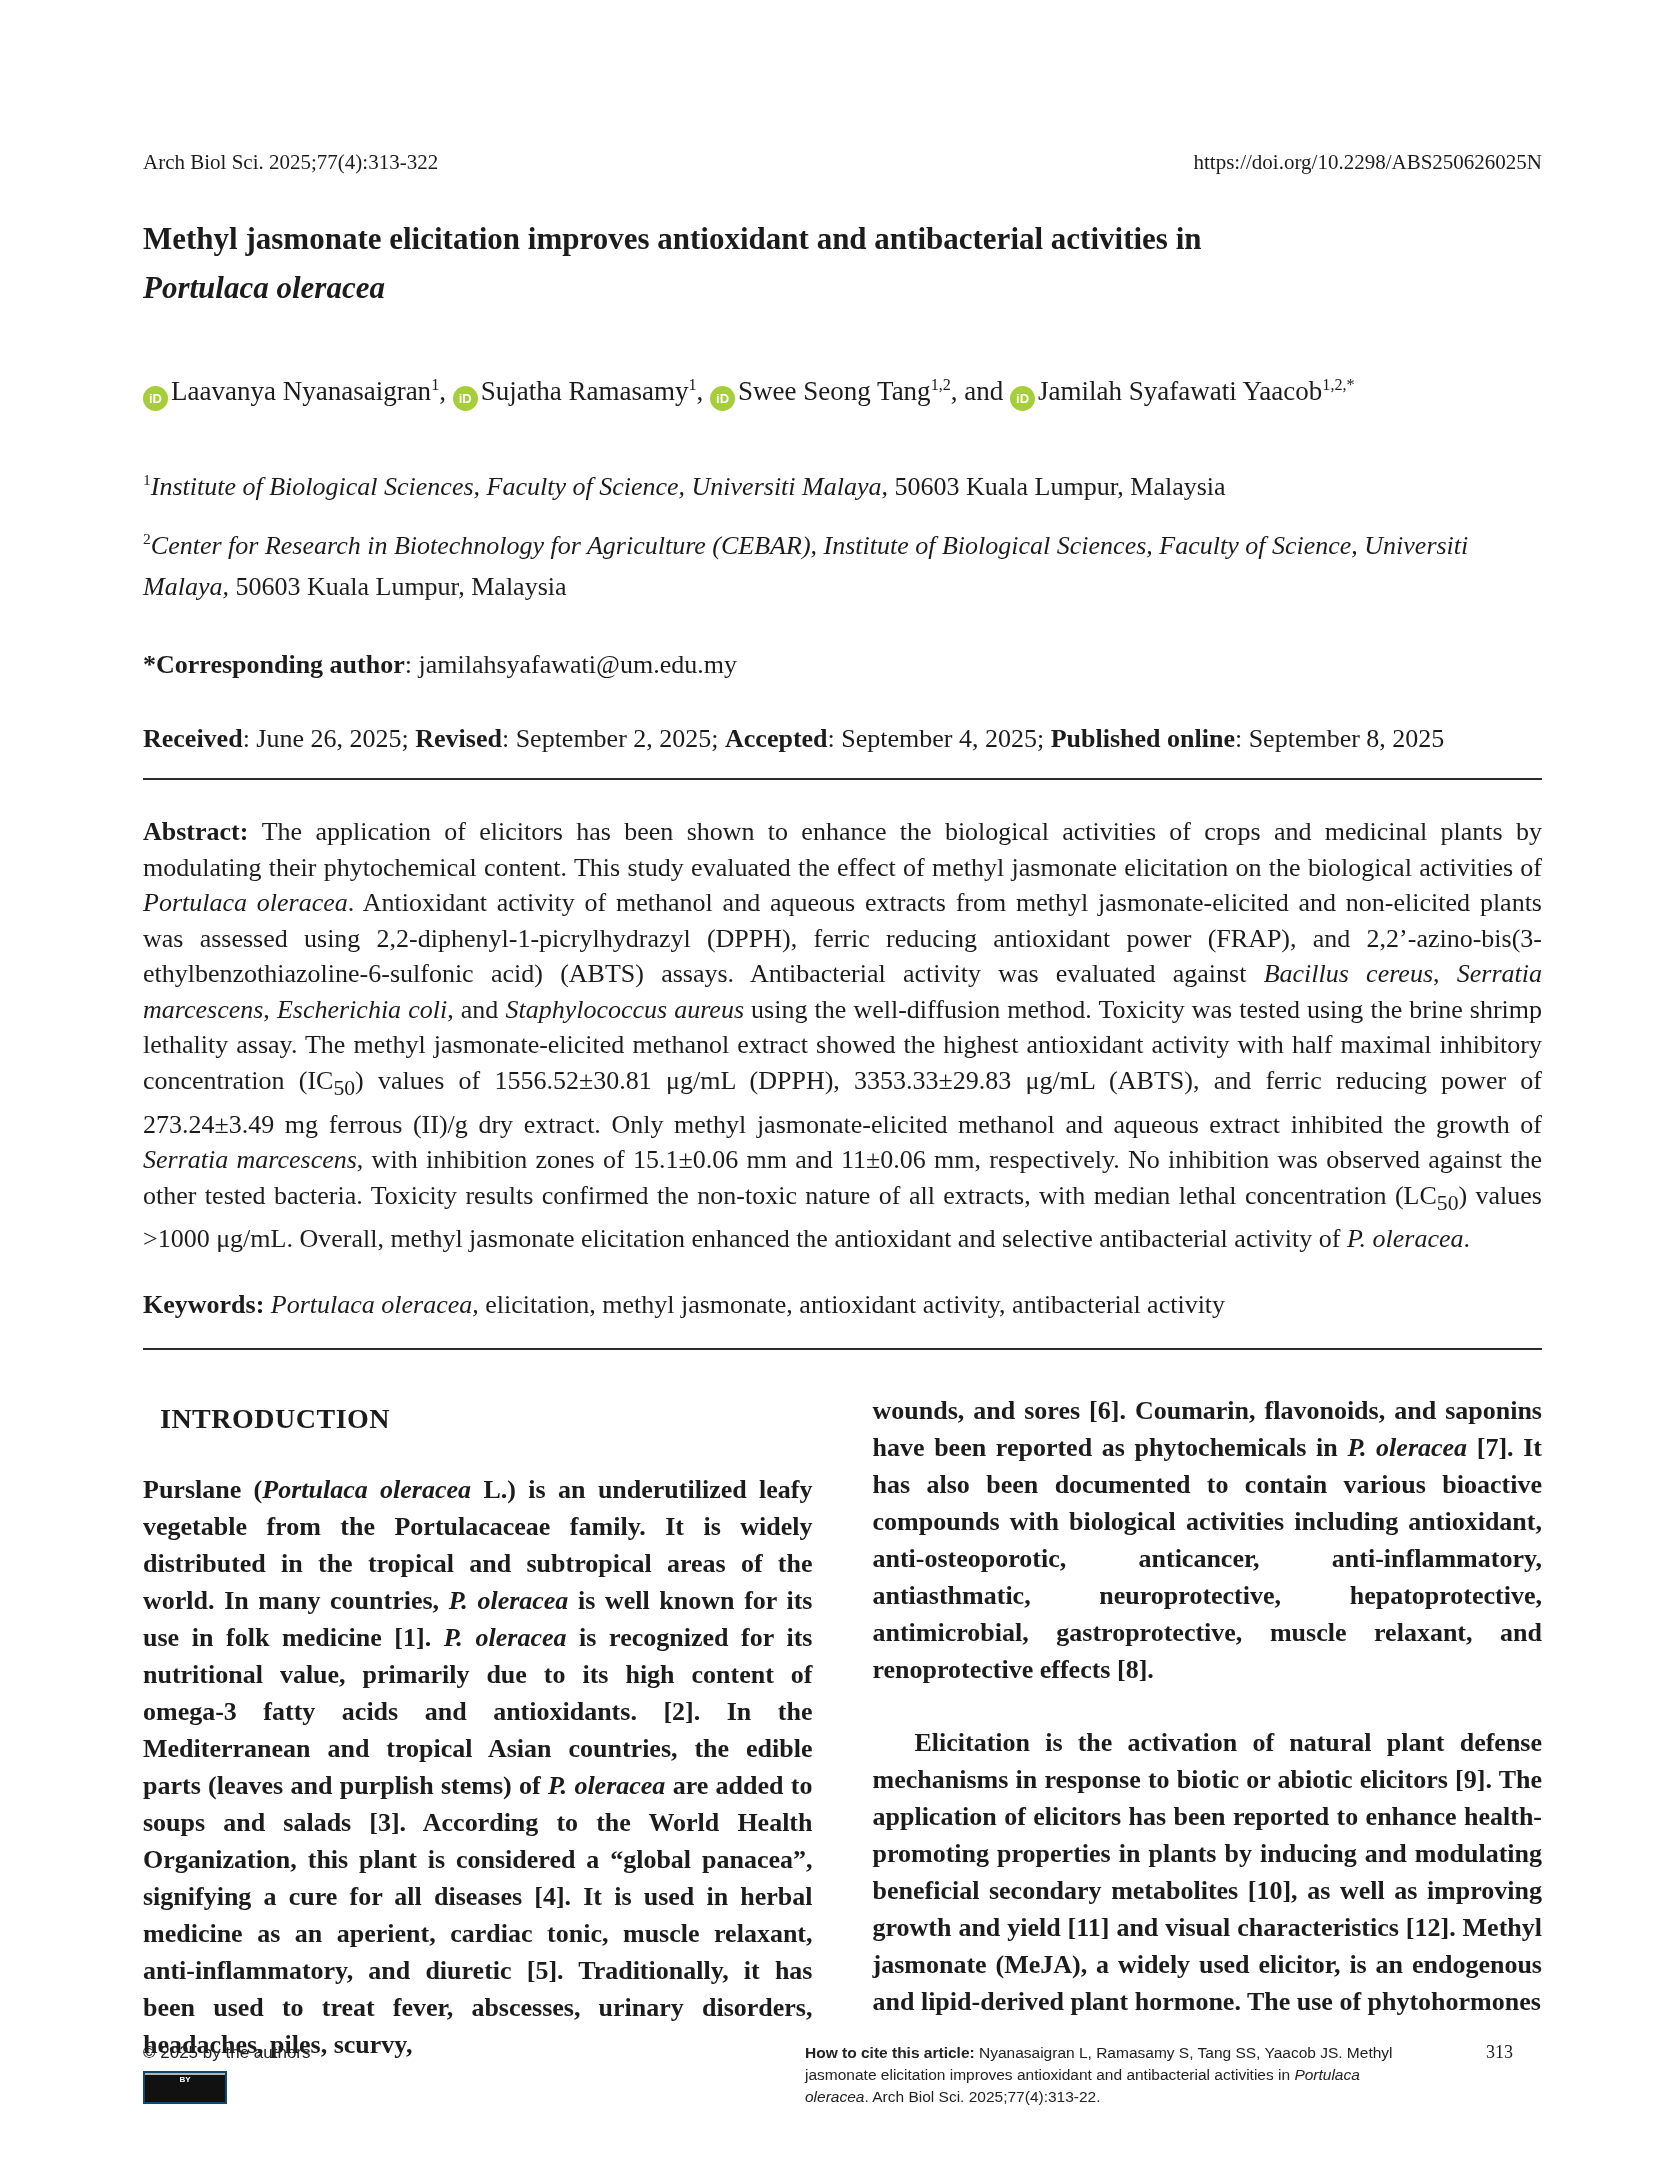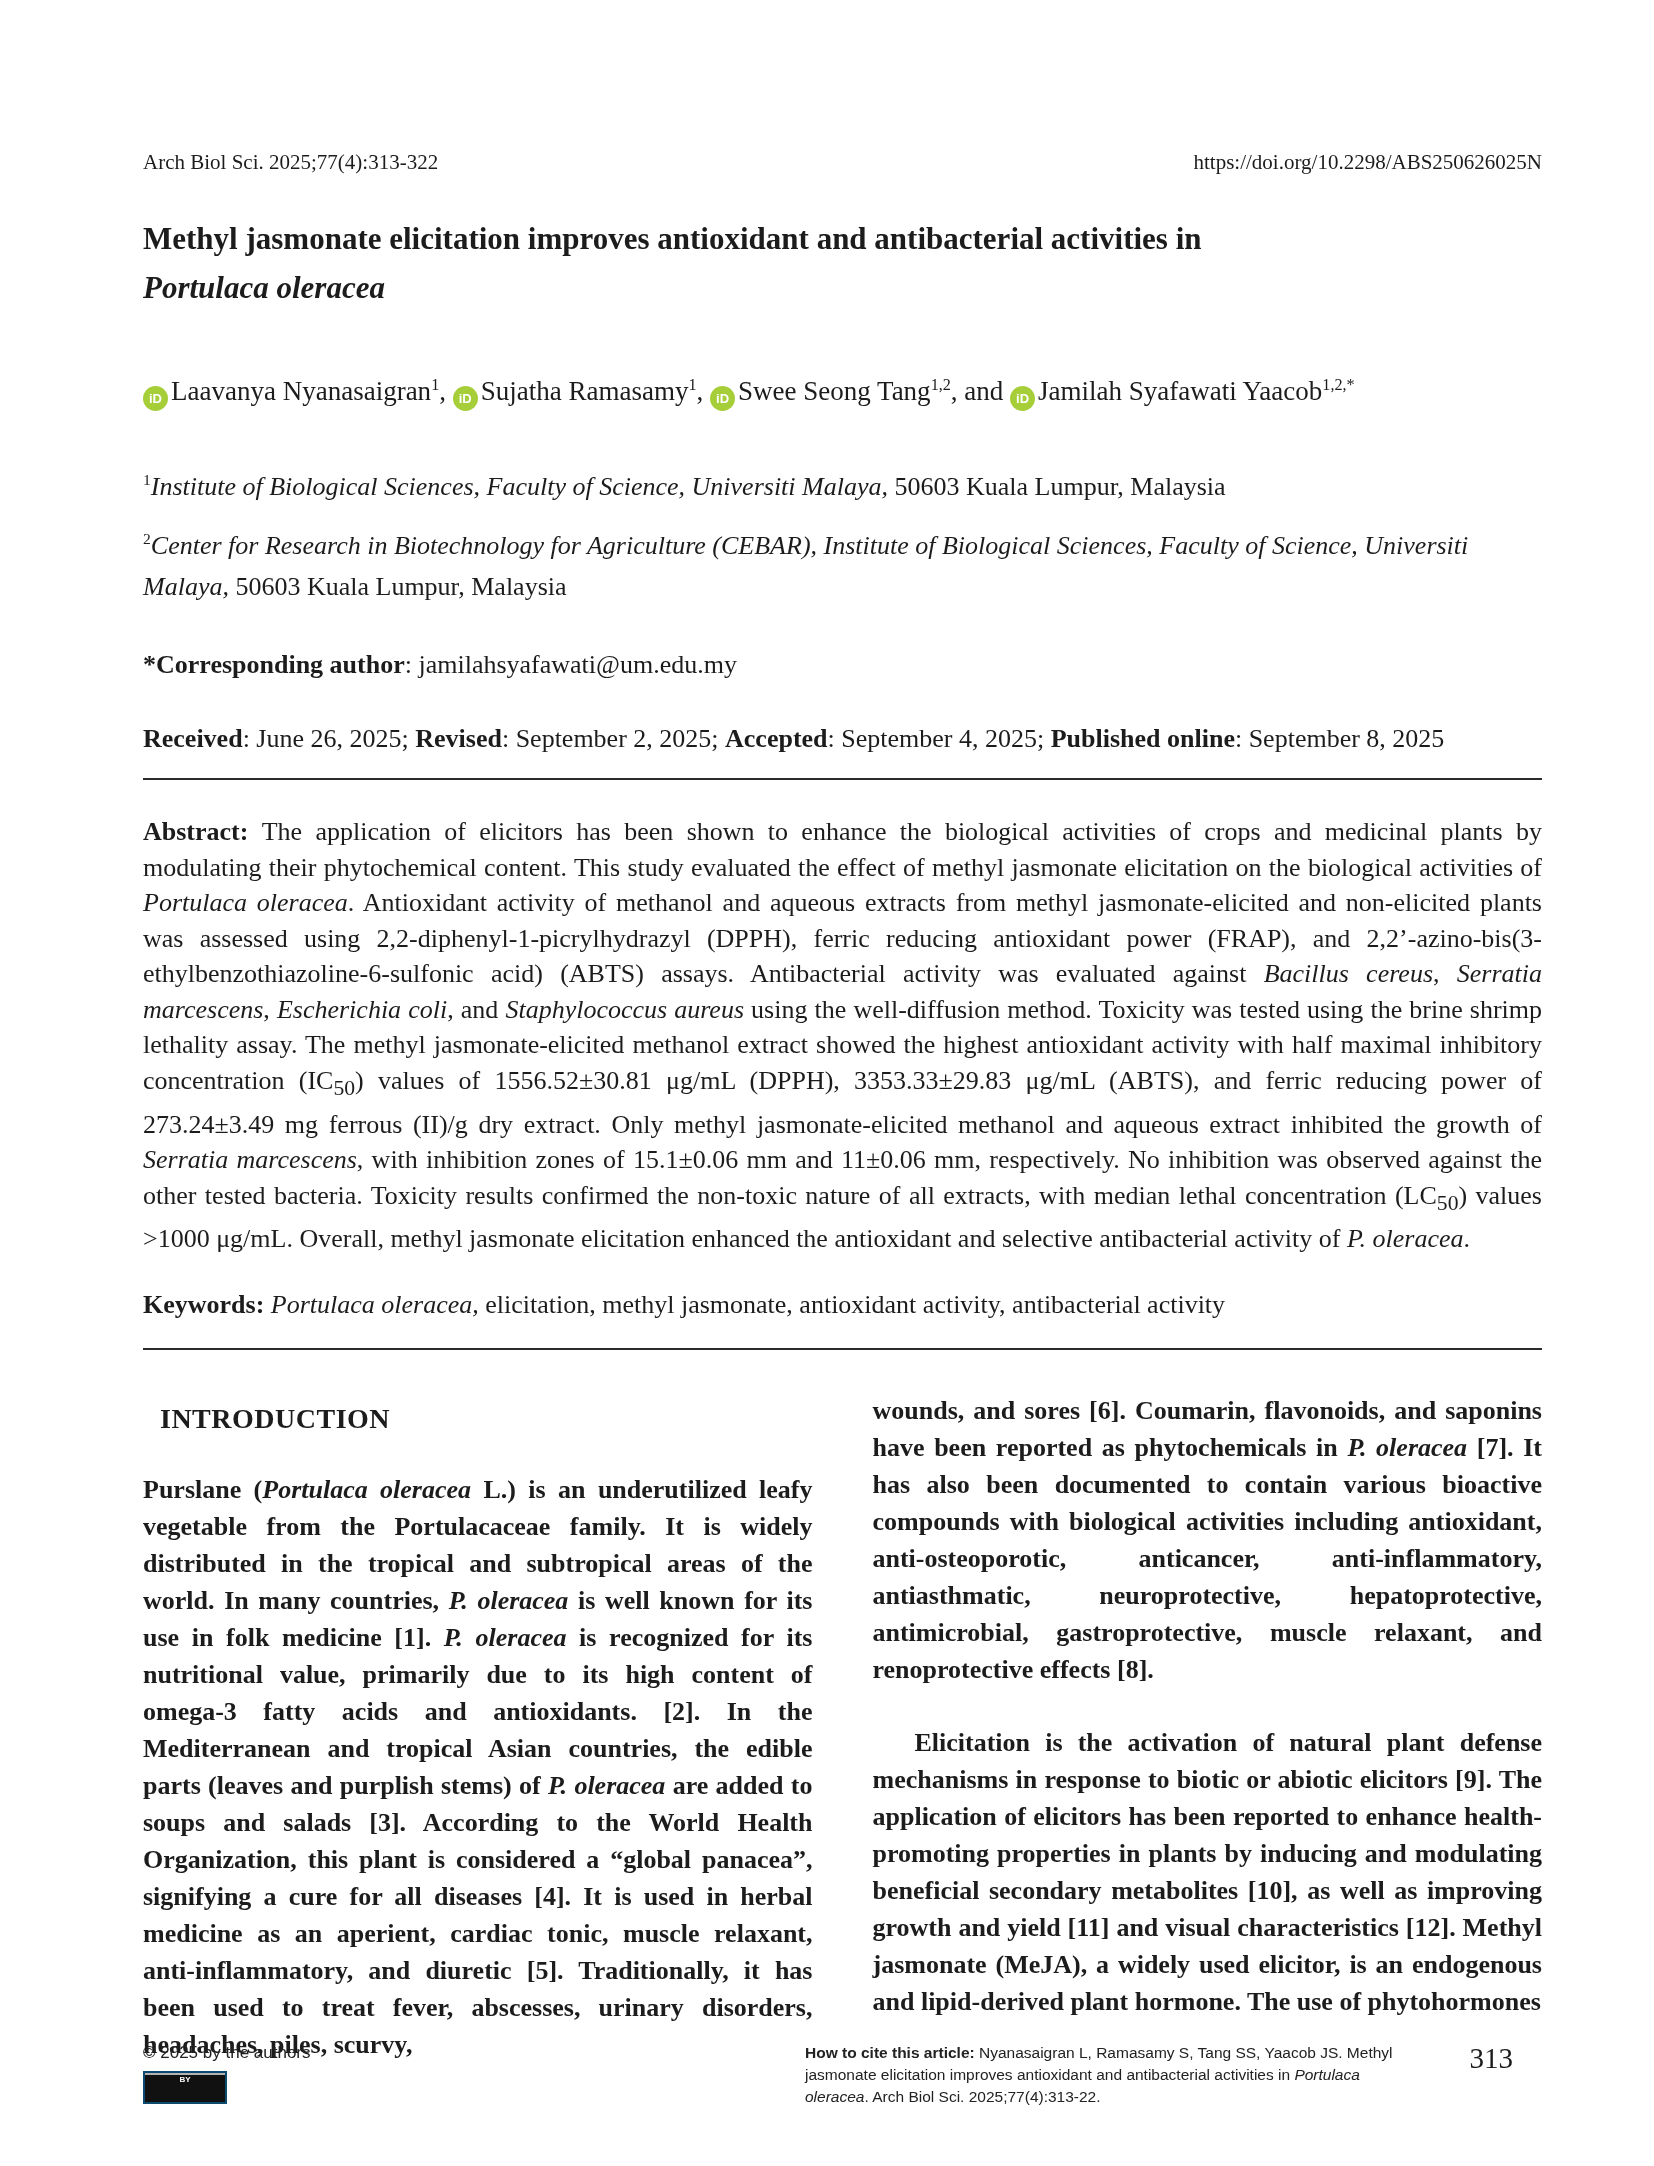--- a/index.html
+++ b/index.html
@@ -68,21 +68,21 @@
     content:"";position:absolute;top:9px;left:50%;transform:translateX(-50%);
     width:10px;height:7px;border-radius:5px 5px 0 0;background:#ffffff;
   }
   .cc-strip{
     position:absolute;bottom:0;left:0;width:100%;height:27px;background:#111111;
     color:#ffffff;font-size:8px;line-height:9px;text-align:center;font-weight:700;
   }
   .footer-cite{margin-left:auto;width:596px;font-size:15.5px;line-height:22px;}
   .footer-page{
     margin-left:48px;width:64px;text-align:right;
-    font-family:"Liberation Serif","DejaVu Serif",serif;font-size:29px;color:#1c1c1c;
+    font-family:"Liberation Serif","DejaVu Serif",serif;font-size:18px;color:#1c1c1c;
   }
 </style>
 </head>
 <body>
 
 <div class="page">
 
   <div class="masthead">
     <span>Arch Biol Sci. 2025;77(4):313-322</span>
     <span>https://doi.org/10.2298/ABS250626025N</span>

